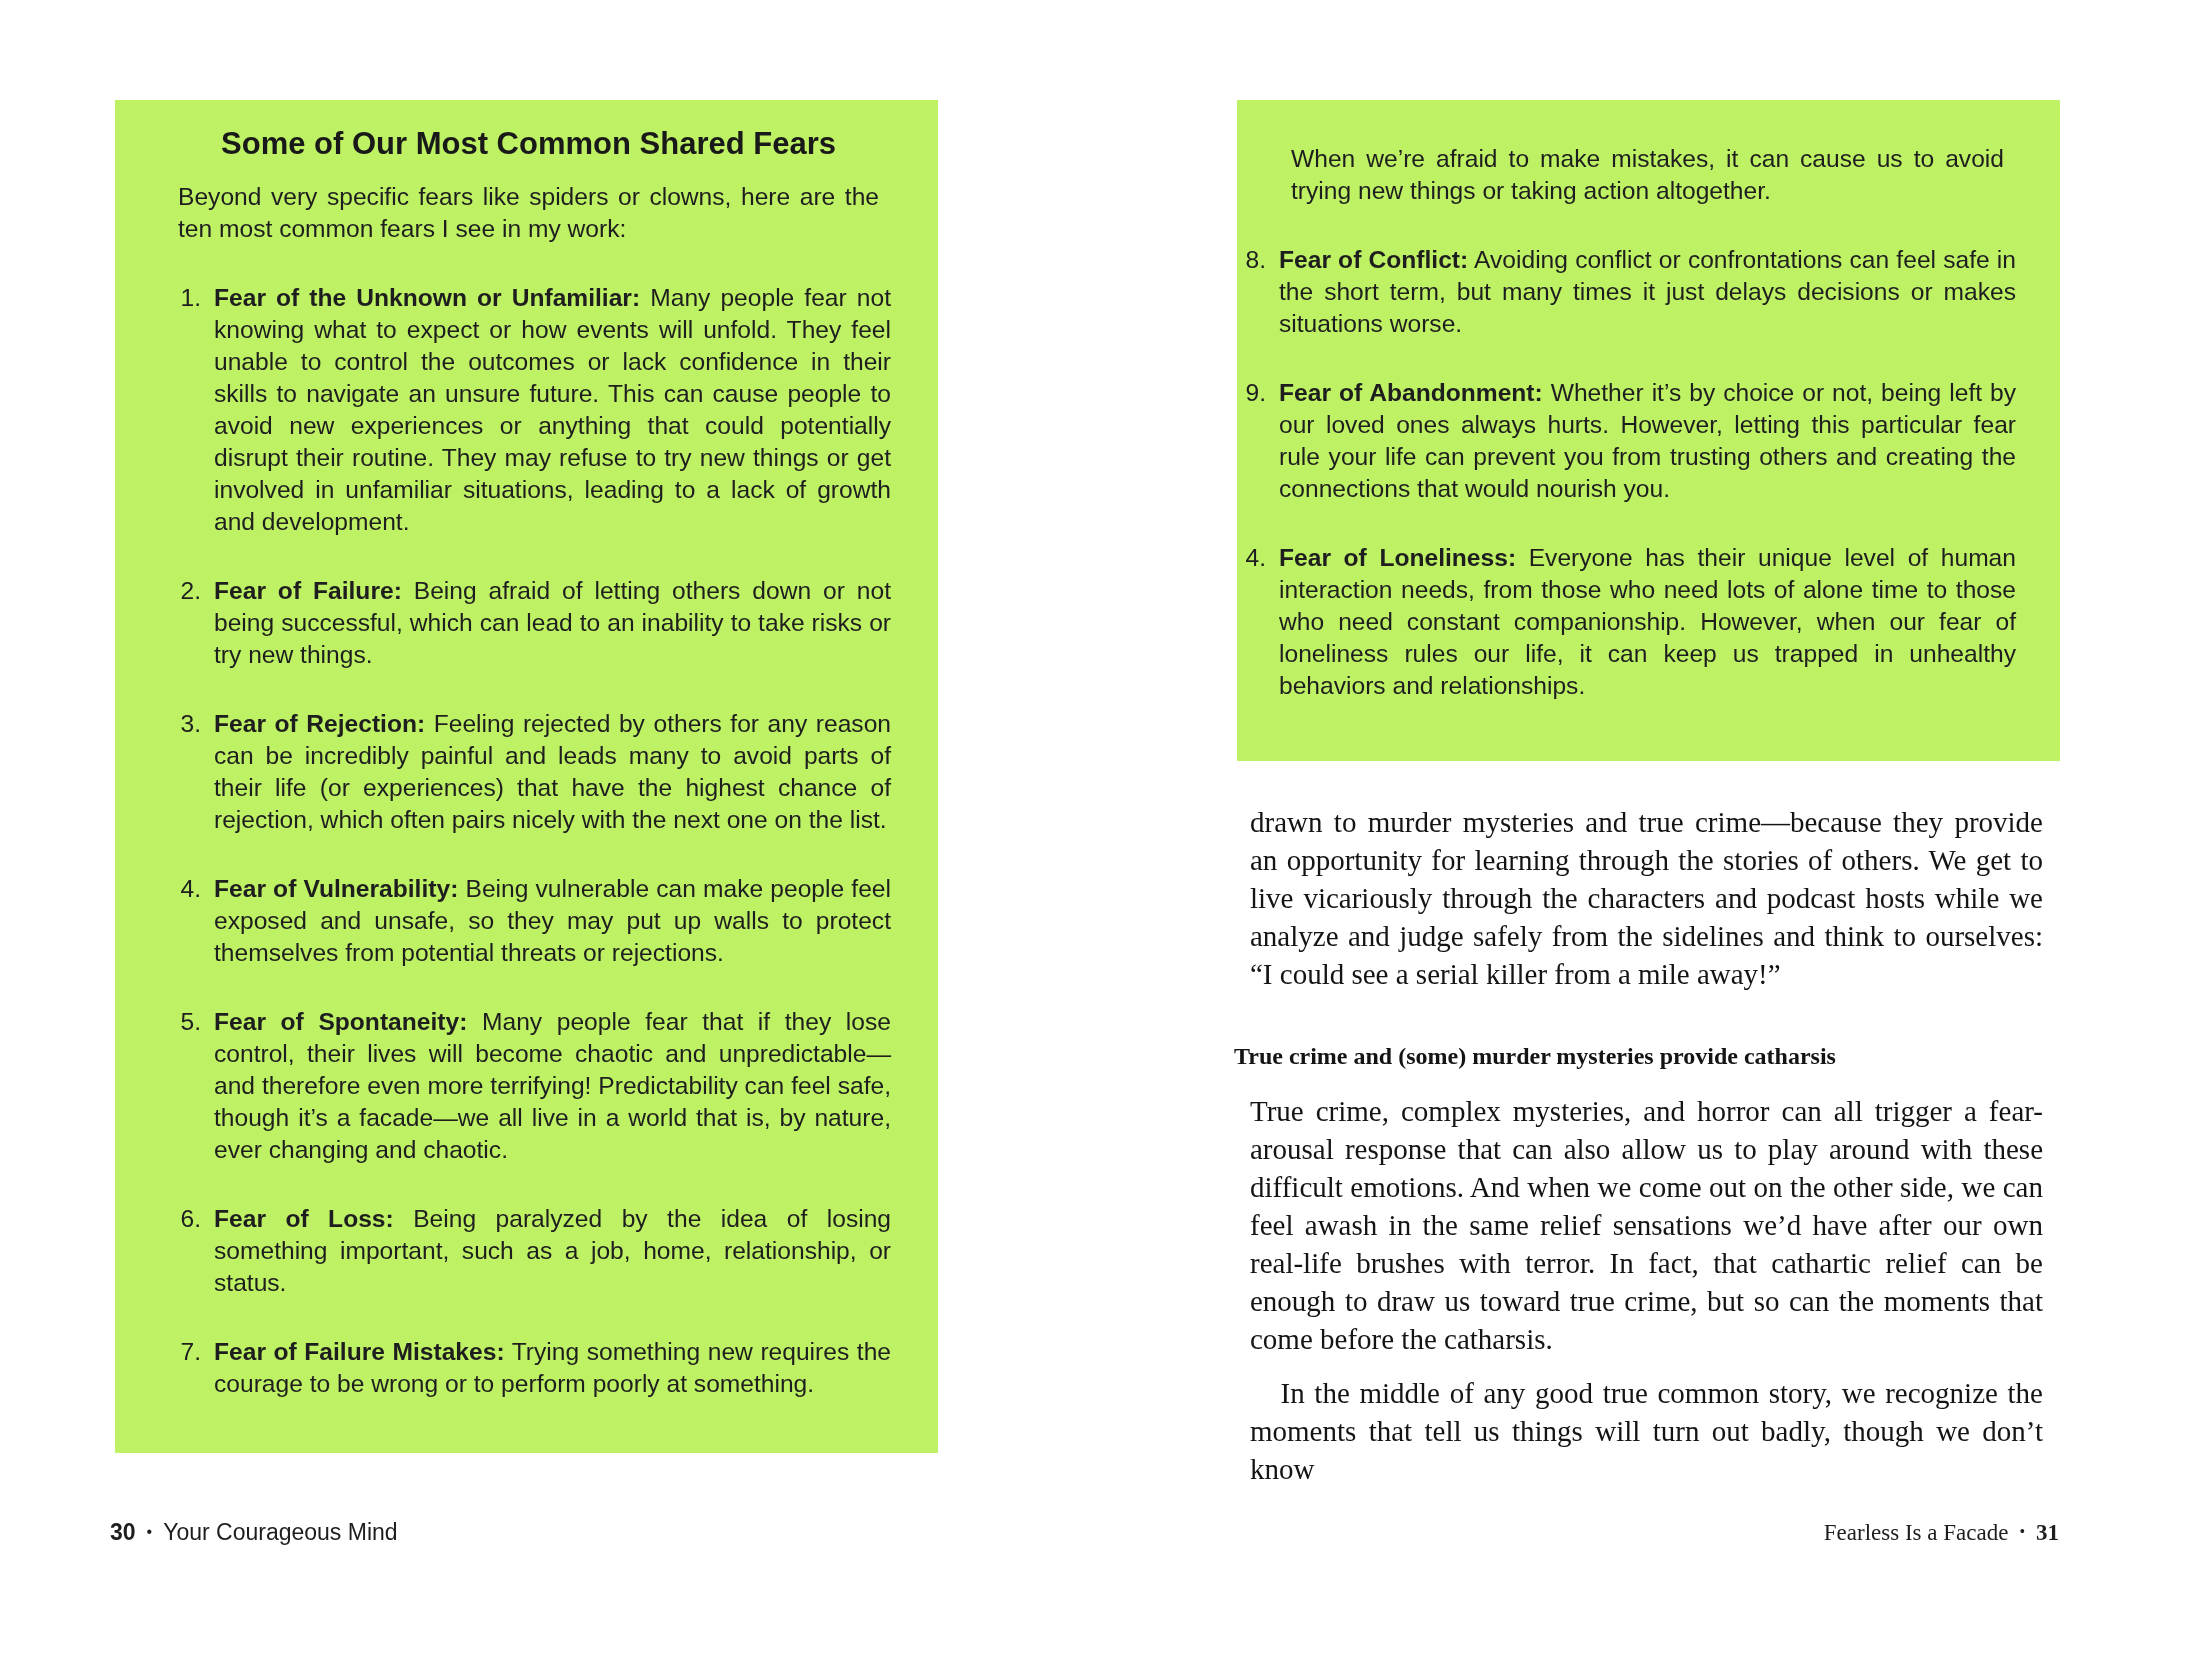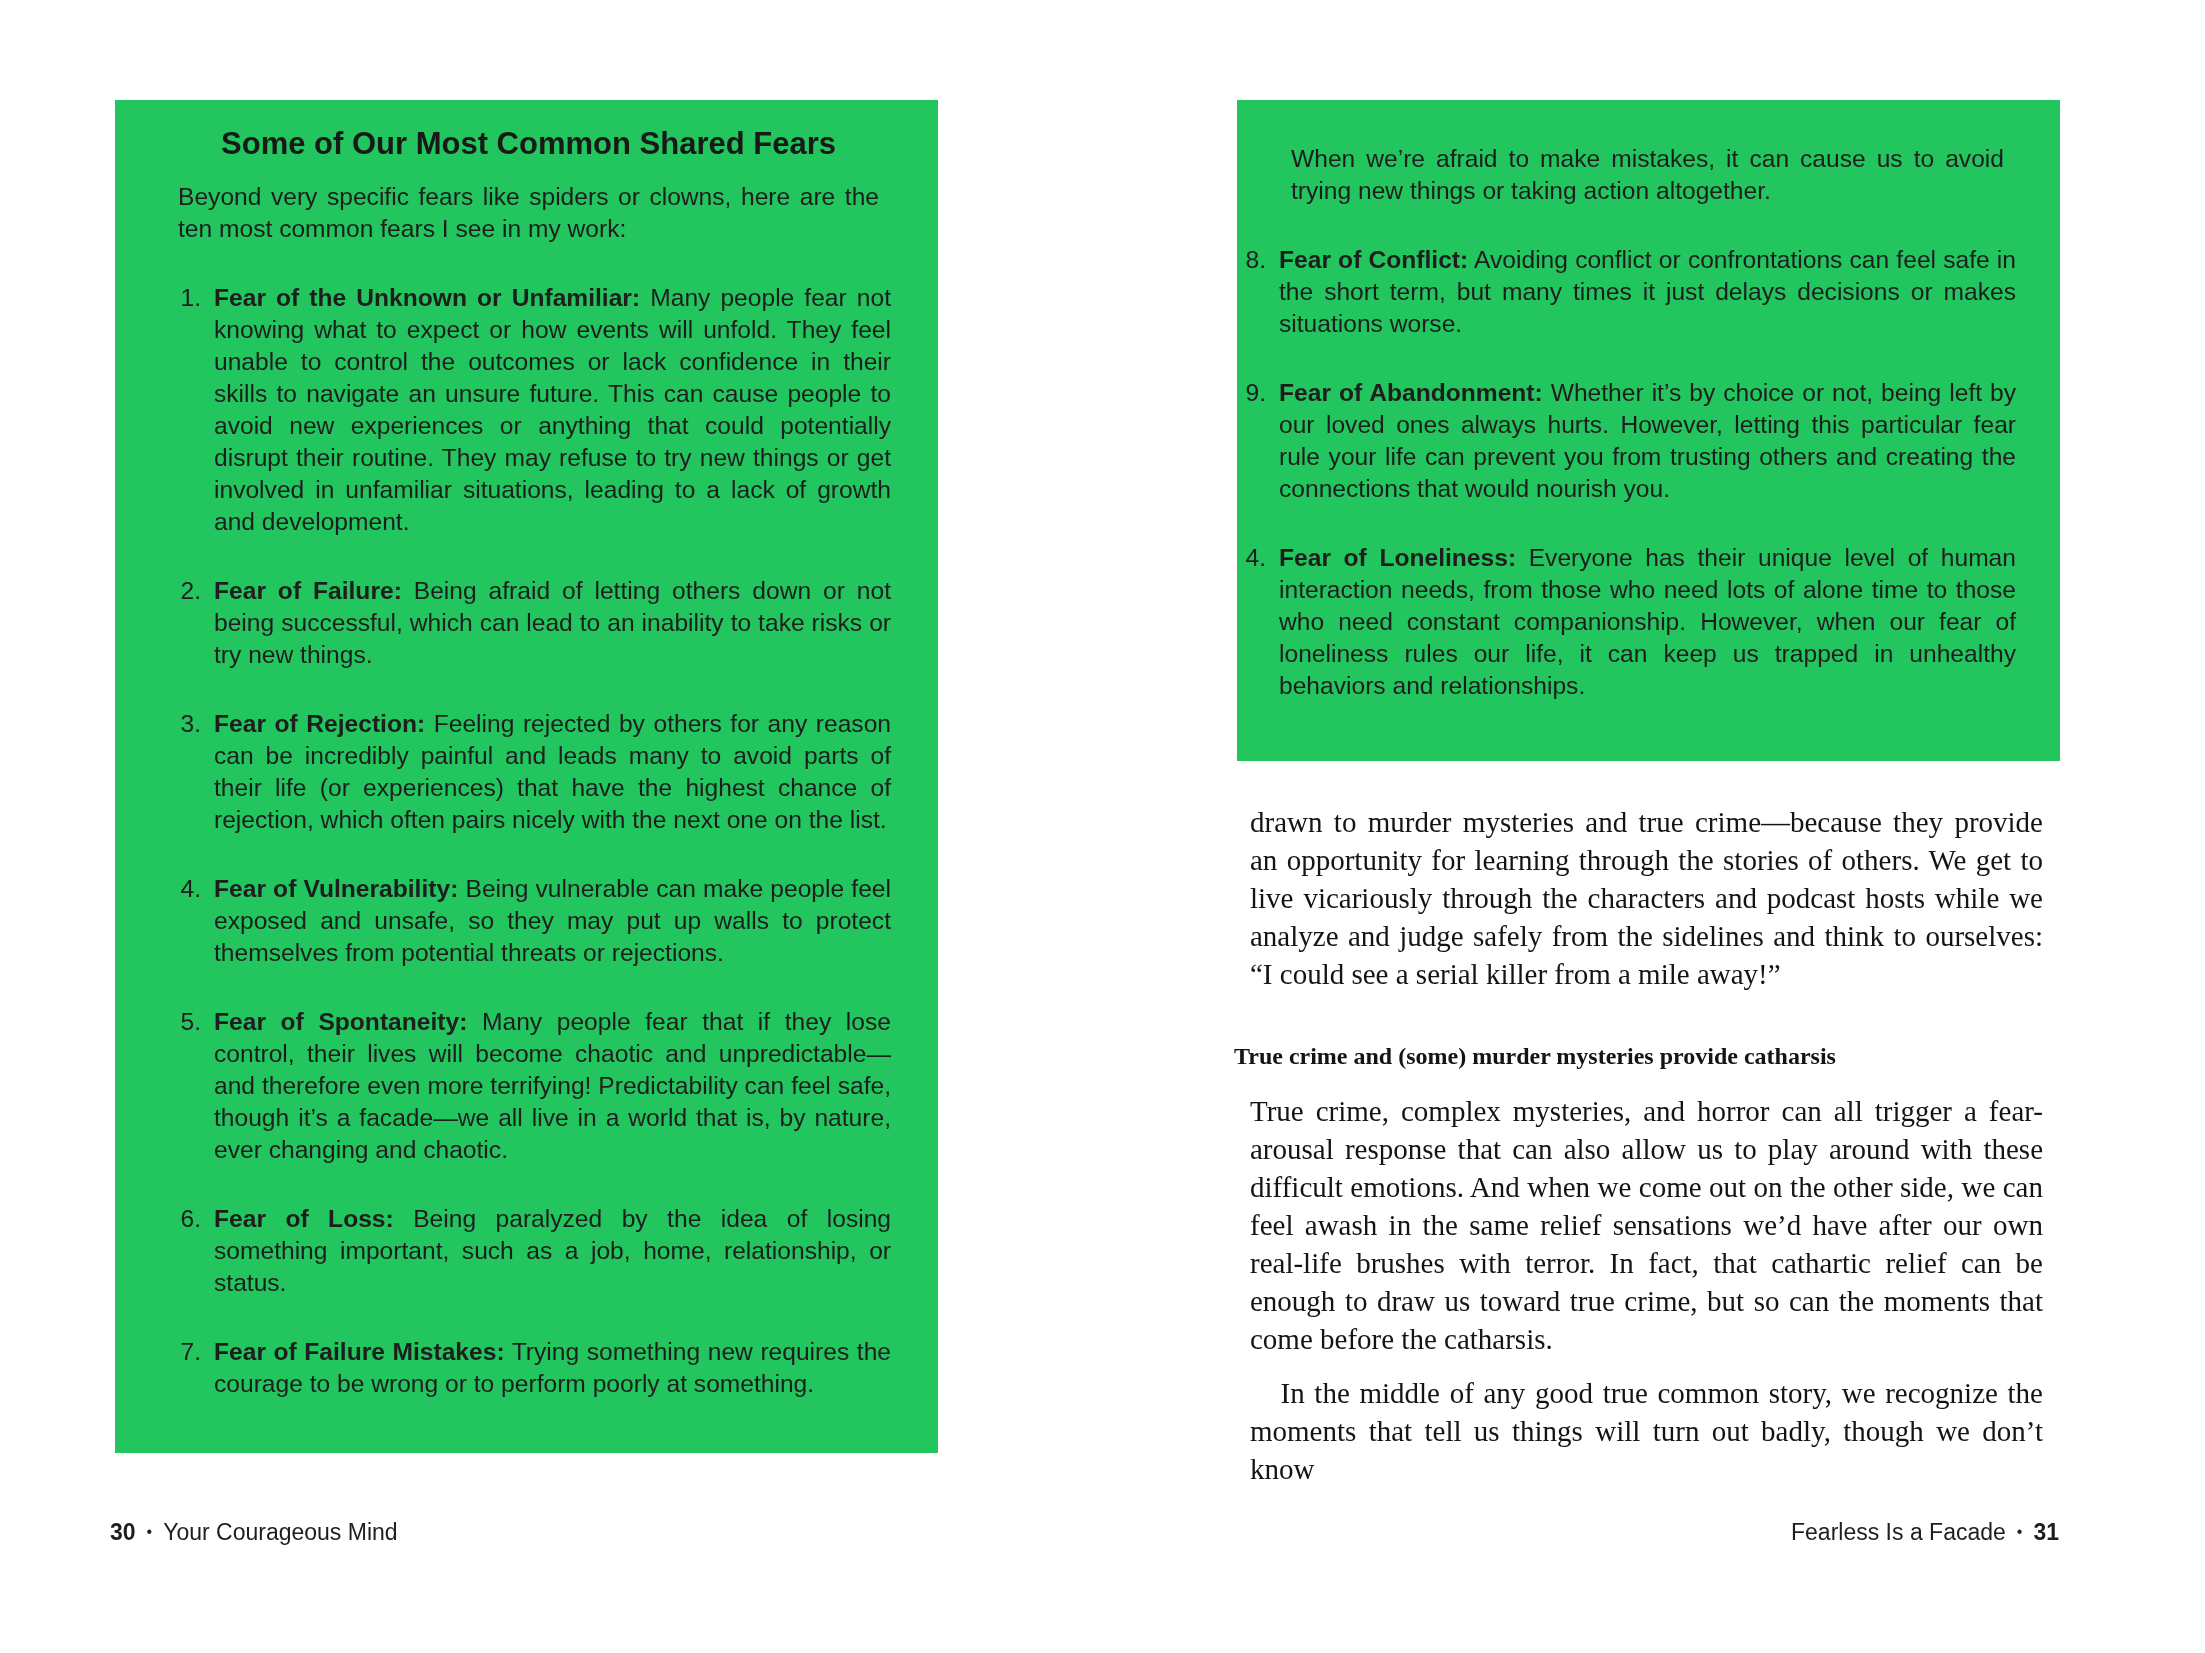--- a/index.html
+++ b/index.html
@@ -2,21 +2,21 @@
 <html style="font-size:13.6px"><head>
 <meta charset="utf-8">
 <style>
   html,body{margin:0;padding:0;}
   body{
     width:2205px;height:1654px;position:relative;background:#ffffff;
     font-family:"Liberation Sans",sans-serif;color:#1e1e1e;
     -webkit-font-smoothing:antialiased;
   }
   .callout{
-    position:absolute;background:#22c55e;box-sizing:border-box;overflow:hidden;
+    position:absolute;background:#bef264;box-sizing:border-box;overflow:hidden;
   }
   .callout-left{
     left:115px;top:100px;width:823px;height:1353px;
     padding:25.4px 47px 0 51px;
   }
   .callout-right{
     left:1237px;top:100px;width:823px;height:661px;
     padding:30.5px 44px 0 42px;
   }
   .box-title{
@@ -47,21 +47,21 @@
   }
   .serif-heading{
     margin:44px 0 3.4px 0;font-size:24px;line-height:39px;font-weight:bold;
     text-align:left;
   }
   .para-indent{text-indent:30.5px;}
   .footer{
     position:absolute;top:1518px;font-size:23px;line-height:27px;color:#1e1e1e;
   }
   .footer-left{left:110px;}
-  .footer-right{right:146px;text-align:left;}
+  .footer-right{right:146px;text-align:left;font-family:Liberation Serif, serif;}
   .pg{font-weight:bold;}
   .dot{
     display:inline-block;font-size:16px;vertical-align:2.5px;margin:0 11px;
   }
 </style>
 </head>
 <body>
 
 <section>
 

